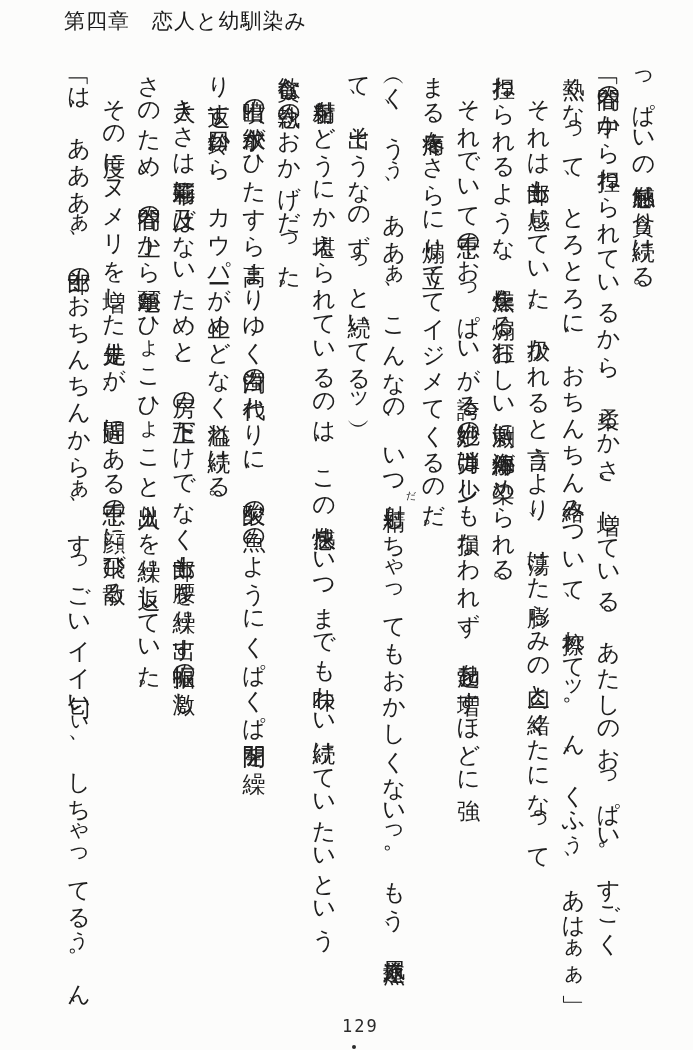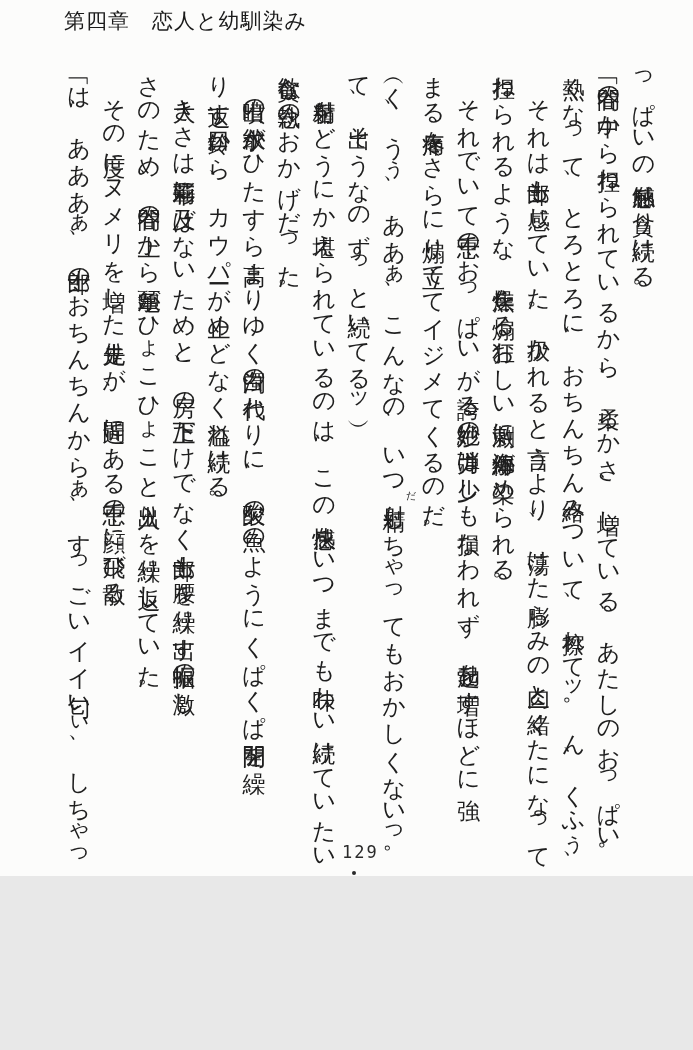--- a/index.html
+++ b/index.html
@@ -1,18 +1,18 @@
 <!DOCTYPE html>
 <html lang="ja"><head>
 <meta charset="utf-8">
 <style>
   html,body{margin:0;padding:0;background:#e8e8e8;}
   .page{
     position:relative;
-    width:693px;height:876px;
+    width:693px;height:1050px;
     margin:0 auto;
     background:#fcfcfb;
     overflow:hidden;
     font-family:"Liberation Serif","DejaVu Serif",serif;
     color:#1e1e1e;
   }
   .chapter-header{
     position:absolute;
     top:7px;left:64px;
     font-size:21px;

